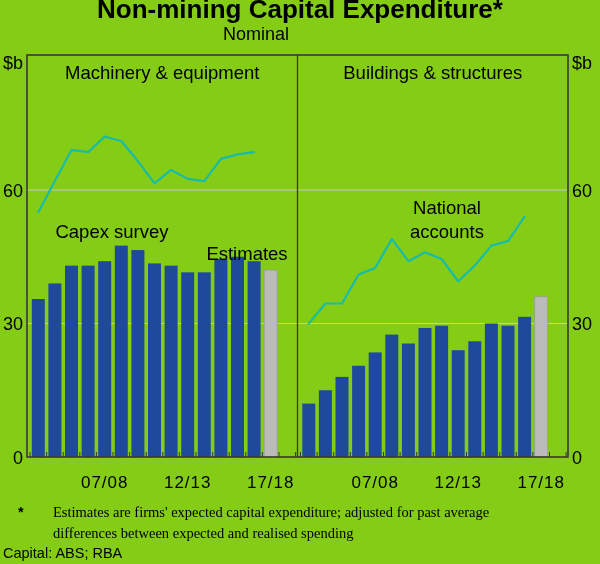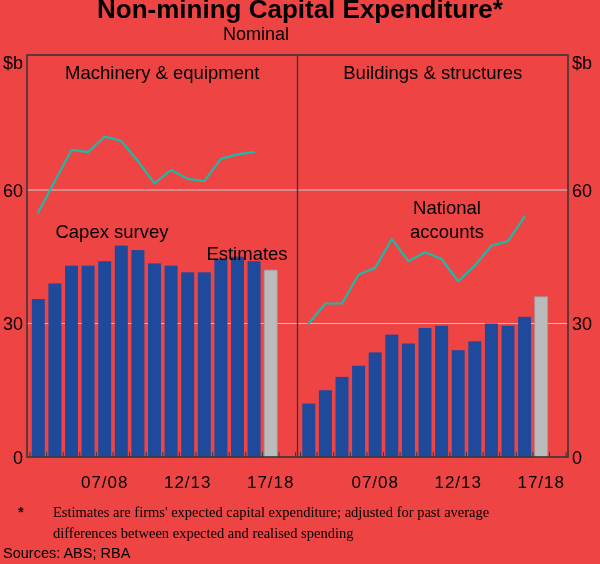--- a/index.html
+++ b/index.html
@@ -1,16 +1,16 @@
 <!DOCTYPE html>
 <html><head>
 <meta charset="utf-8">
 <style>
   html,body{margin:0;padding:0;background:#fff;}
-  .stage{position:relative;width:600px;height:564px;background:#ef4444;overflow:hidden;
+  .stage{position:relative;width:600px;height:564px;background:#84cc16;overflow:hidden;
          font-family:"Liberation Sans",sans-serif;color:#000;}
   .title{position:absolute;top:-4px;left:0;width:600px;text-align:center;
          font-size:26px;font-weight:bold;line-height:27px;}
   .subtitle{position:absolute;top:25px;left:0;width:512px;text-align:center;
          font-size:18px;line-height:18px;}
   .plot-svg{position:absolute;top:0;left:0;}
   svg text{font-family:"Liberation Sans",sans-serif;fill:#000;}
   .footnote{position:absolute;left:18px;top:502px;display:flex;font-size:14.5px;line-height:21px;}
   .fn-marker{width:35px;font-weight:bold;}
   .fn-text{width:480px;font-family:Liberation Serif, serif;}
@@ -113,14 +113,14 @@
       <text x="447" y="214" text-anchor="middle" font-size="18.5" fill="#19BCA7">National</text>
       <text x="447" y="238" text-anchor="middle" font-size="18.5" fill="#19BCA7">accounts</text>
       <rect x="27" y="55" width="541" height="402" fill="none" stroke="#383838" stroke-width="1.6"></rect>
       <line x1="297.5" y1="55" x2="297.5" y2="457" stroke="#383838" stroke-width="1.3"></line>
     </svg>
 
   <div class="footnote">
     <span class="fn-marker">*</span>
     <span class="fn-text">Estimates are firms' expected capital expenditure; adjusted for past average differences between expected and realised spending</span>
   </div>
-  <div class="sources">Sources: ABS; RBA</div>
+  <div class="sources">Capital: ABS; RBA</div>
 </div>
 
 </body></html>

